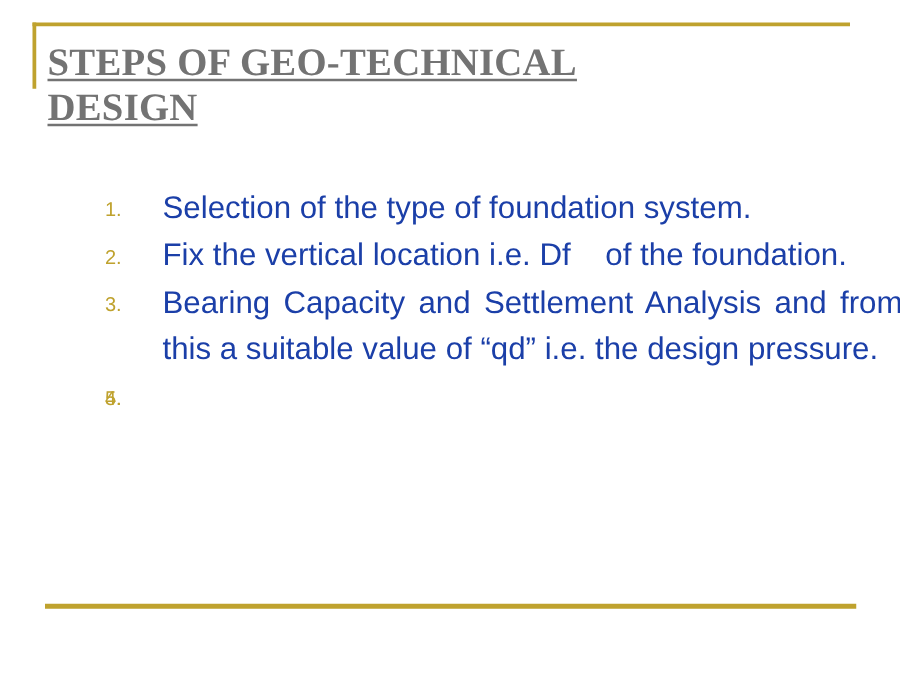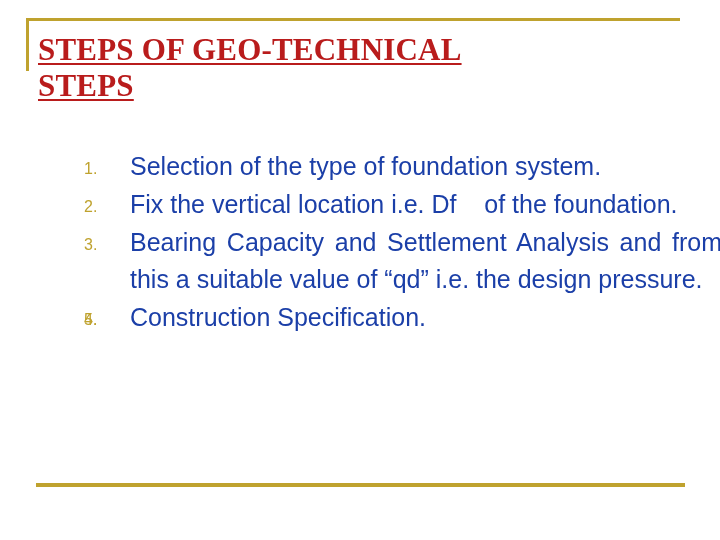--- a/index.html
+++ b/index.html
@@ -52,21 +52,21 @@
     position: absolute;
     left: 38px;
     top: 32px;
     width: 600px;
     margin: 0;
     font-family: "Liberation Serif", serif;
     font-weight: bold;
     font-size: 31px;
     line-height: 36px;
     letter-spacing: 0.2px;
-    color: #b91c1c;
+    color: #737373;
   }
   .title-line {
     display: block;
     text-decoration: underline;
     text-underline-offset: 3px;
     text-decoration-thickness: 2px;
     width: fit-content;
   }
 
   
@@ -116,40 +116,39 @@
 </head>
 <body>
 
 <div class="slide">
 
   <div class="rule-top"></div>
   <div class="rule-left"></div>
 
   <h1 class="title">
     <span class="title-line">STEPS OF GEO-TECHNICAL</span>
-    <span class="title-line">STEPS</span>
+    <span class="title-line">DESIGN</span>
   </h1>
 
   <ol class="body-list">
     <li class="list-item justified">
       <span class="list-marker">1.</span>
       <span class="item-text">Selection of the type of foundation system.</span>
     </li>
     <li class="list-item justified">
       <span class="list-marker">2.</span>
       <span class="item-text">Fix the vertical location i.e. Df    of the foundation.</span>
     </li>
     <li class="list-item justified">
       <span class="list-marker">3.</span>
       <span class="item-text">Bearing Capacity and Settlement Analysis and from this a suitable value of “qd” i.e. the design pressure.</span>
     </li>
     <li class="list-item no-justify">
       <span class="list-marker">4.</span>
     </li>
     <li class="list-item no-justify">
       <span class="list-marker">5.</span>
-      <span class="item-text">Construction Specification.</span>
     </li>
   </ol>
 
   <div class="rule-bottom"></div>
 
 </div>
 
 </body></html>

